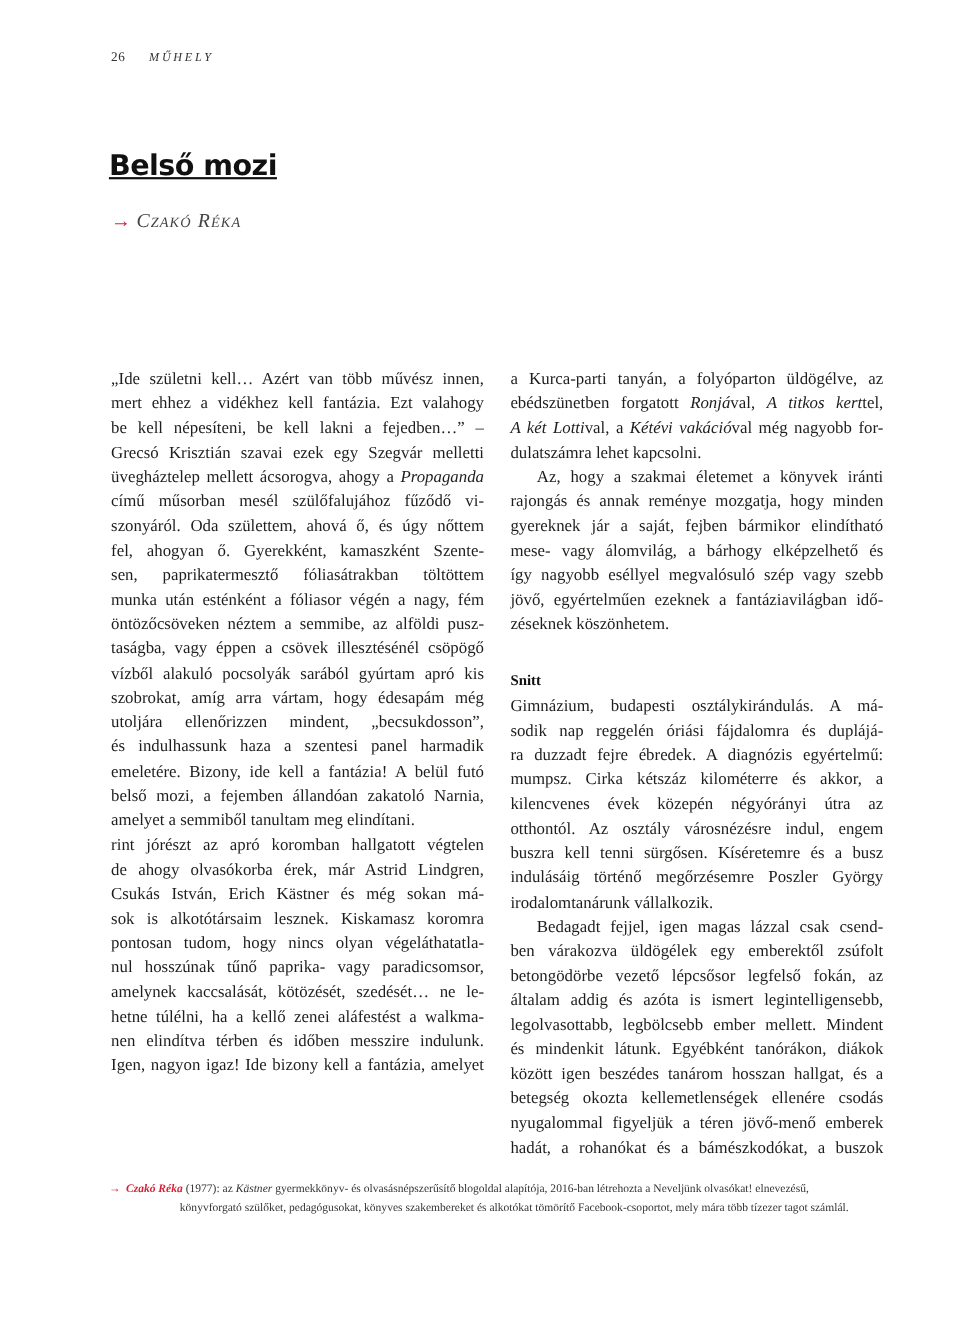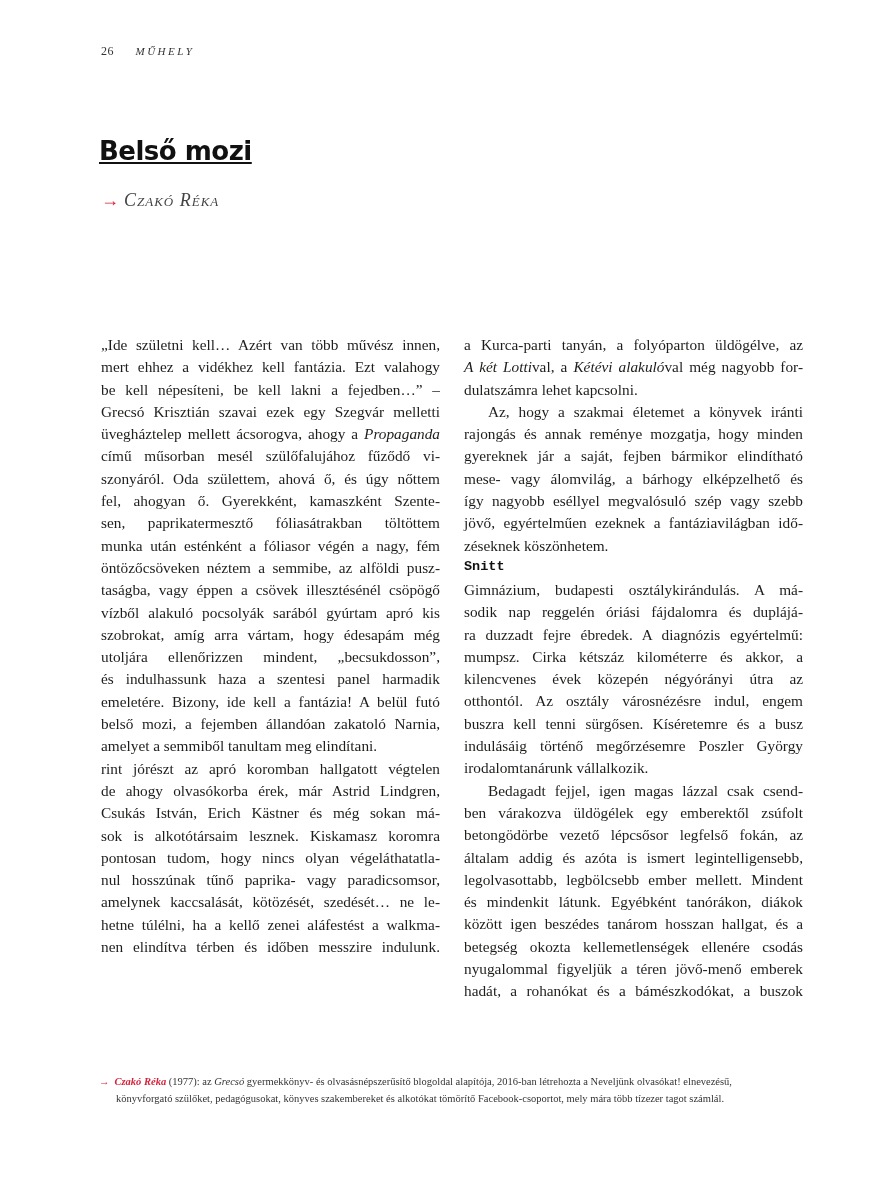--- a/index.html
+++ b/index.html
@@ -11,25 +11,25 @@
     .byline { position: absolute; left: 101px; top: 190px; font-family: "Liberation Serif", serif; font-style: italic; font-size: 18px; letter-spacing: 1px; color: #444; }
     .byline .arrow { color: #d6213a; font-style: normal; margin-right: 4px; }
     .byline .sc { font-variant: small-caps; }
     .col { position: absolute; top: 334px; width: 339px; font-family: "Liberation Serif", serif; font-size: 15.3px; line-height: 22.3px; color: #1d1d1b; text-align: justify; hyphens: manual; }
     .col-left { left: 101px; }
     .col-right { left: 464px; }
     .col p { margin: 0; }
     .col .line { display: block; text-align: justify; text-align-last: justify; white-space: nowrap; }
     .col .line.last { text-align-last: left; }
     .col .line.first-indent { padding-left: 24px; }
-    .subhead { font-family: Liberation Mono, monospace; font-weight: bold; font-size: 13.5px; margin-bottom: 2px; line-height: 20px; color: #111; }
+    .subhead { font-family: Liberation Serif, serif; font-weight: bold; font-size: 13.5px; margin-top: 30px; margin-bottom: 2px; line-height: 20px; color: #111; }
     .footnote { position: absolute; left: 99px; top: 1073px; width: 720px; font-family: "Liberation Serif", serif; font-size: 10.5px; line-height: 17px; color: #333; }
     .footnote .arrow { color: #d6213a; margin-right: 5px; }
     .footnote .name { color: #d6213a; font-style: italic; font-weight: bold; }
-    .footnote .line2 { padding-left: 17px; display: block; }
+    .footnote .line2 { padding-left: 17px; display: block; text-align: center; }
     i { font-style: italic; }
   </style>
 </head>
 <body>
 
 <div class="running-head">
   <span class="pno">26</span>
   <span class="sect">MŰHELY</span>
 </div>
 
@@ -64,27 +64,29 @@
   <p id="lp2">
       <span class="line">rint jórészt az apró koromban hallgatott végtelen</span>
       <span class="line">de ahogy olvasókorba érek, már Astrid Lindgren,</span>
       <span class="line">Csukás István, Erich Kästner és még sokan má-</span>
       <span class="line">sok is alkotótársaim lesznek. Kiskamasz koromra</span>
       <span class="line">pontosan tudom, hogy nincs olyan végeláthatatla-</span>
       <span class="line">nul hosszúnak tűnő paprika- vagy paradicsomsor,</span>
       <span class="line">amelynek kaccsalását, kötözését, szedését… ne le-</span>
       <span class="line">hetne túlélni, ha a kellő zenei aláfestést a walkma-</span>
       <span class="line">nen elindítva térben és időben messzire indulunk.</span>
+      <span class="line">Igen, nagyon igaz! Ide bizony kell a fantázia, amelyet</span>
     </p>
 </div>
 
 <div class="col col-right">
   <p>
     <span class="line">a Kurca-parti tanyán, a folyóparton üldögélve, az</span>
-    <span class="line"><i>A két Lotti</i><span>val, a </span><i>Kétévi alakuló</i><span>val még nagyobb for-</span></span>
+    <span class="line"><span>ebédszünetben forgatott </span><i>Ronjá</i><span>val, </span><i>A titkos kert</i><span>tel,</span></span>
+    <span class="line"><i>A két Lotti</i><span>val, a </span><i>Kétévi vakáció</i><span>val még nagyobb for-</span></span>
     <span class="line last">dulatszámra lehet kapcsolni.</span>
   </p>
   <p id="rp2">
       <span class="line first-indent">Az, hogy a szakmai életemet a könyvek iránti</span>
       <span class="line">rajongás és annak reménye mozgatja, hogy minden</span>
       <span class="line">gyereknek jár a saját, fejben bármikor elindítható</span>
       <span class="line">mese- vagy álomvilág, a bárhogy elképzelhető és</span>
       <span class="line">így nagyobb eséllyel megvalósuló szép vagy szebb</span>
       <span class="line">jövő, egyértelműen ezeknek a fantáziavilágban idő-</span>
       <span class="line last">zéseknek köszönhetem.</span>
@@ -109,15 +111,15 @@
       <span class="line">legolvasottabb, legbölcsebb ember mellett. Mindent</span>
       <span class="line">és mindenkit látunk. Egyébként tanórákon, diákok</span>
       <span class="line">között igen beszédes tanárom hosszan hallgat, és a</span>
       <span class="line">betegség okozta kellemetlenségek ellenére csodás</span>
       <span class="line">nyugalommal figyeljük a téren jövő-menő emberek</span>
       <span class="line">hadát, a rohanókat és a bámészkodókat, a buszok</span>
     </p>
 </div>
 
 <div class="footnote">
-  <span class="arrow">→</span><span class="name">Czakó Réka</span><span> (1977): az </span><i>Grecsó</i><span> gyermekkönyv- és olvasásnépszerűsítő blogoldal alapítója, 2016-ban létrehozta a Neveljünk olvasókat! elnevezésű,</span>
+  <span class="arrow">→</span><span class="name">Czakó Réka</span><span> (1977): az </span><i>Kästner</i><span> gyermekkönyv- és olvasásnépszerűsítő blogoldal alapítója, 2016-ban létrehozta a Neveljünk olvasókat! elnevezésű,</span>
   <span class="line2">könyvforgató szülőket, pedagógusokat, könyves szakembereket és alkotókat tömörítő Facebook-csoportot, mely mára több tízezer tagot számlál.</span>
 </div>
 
 </body></html>

